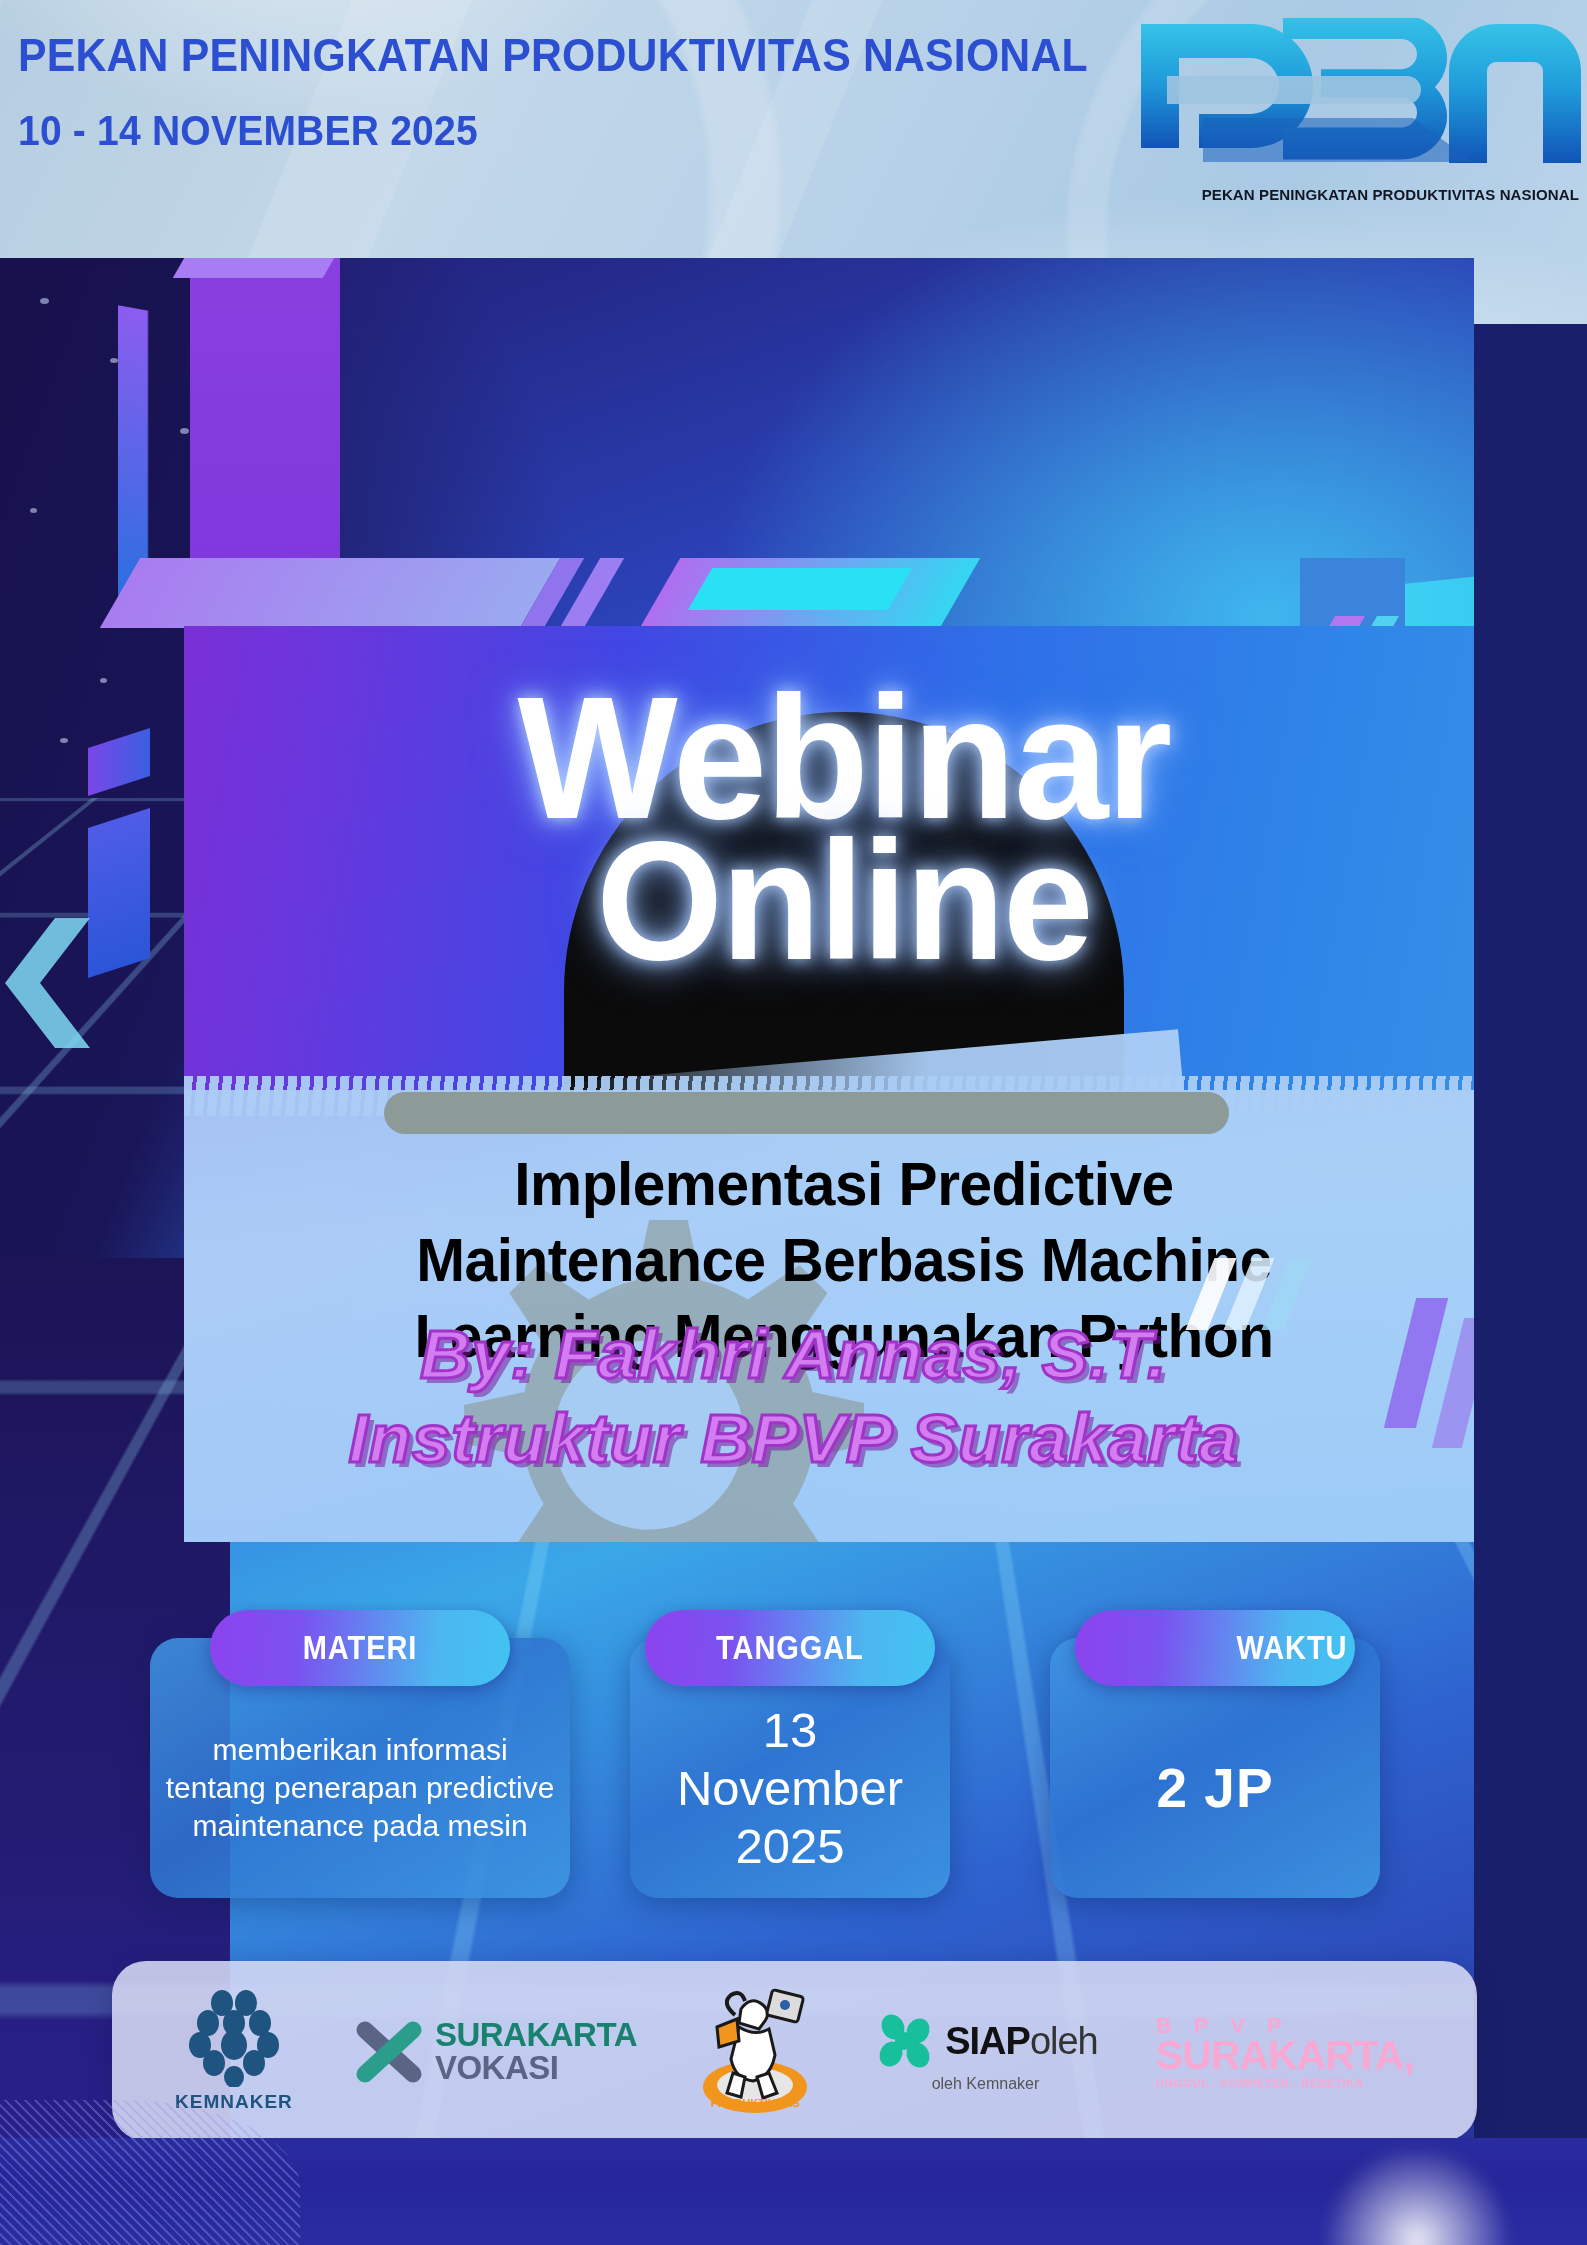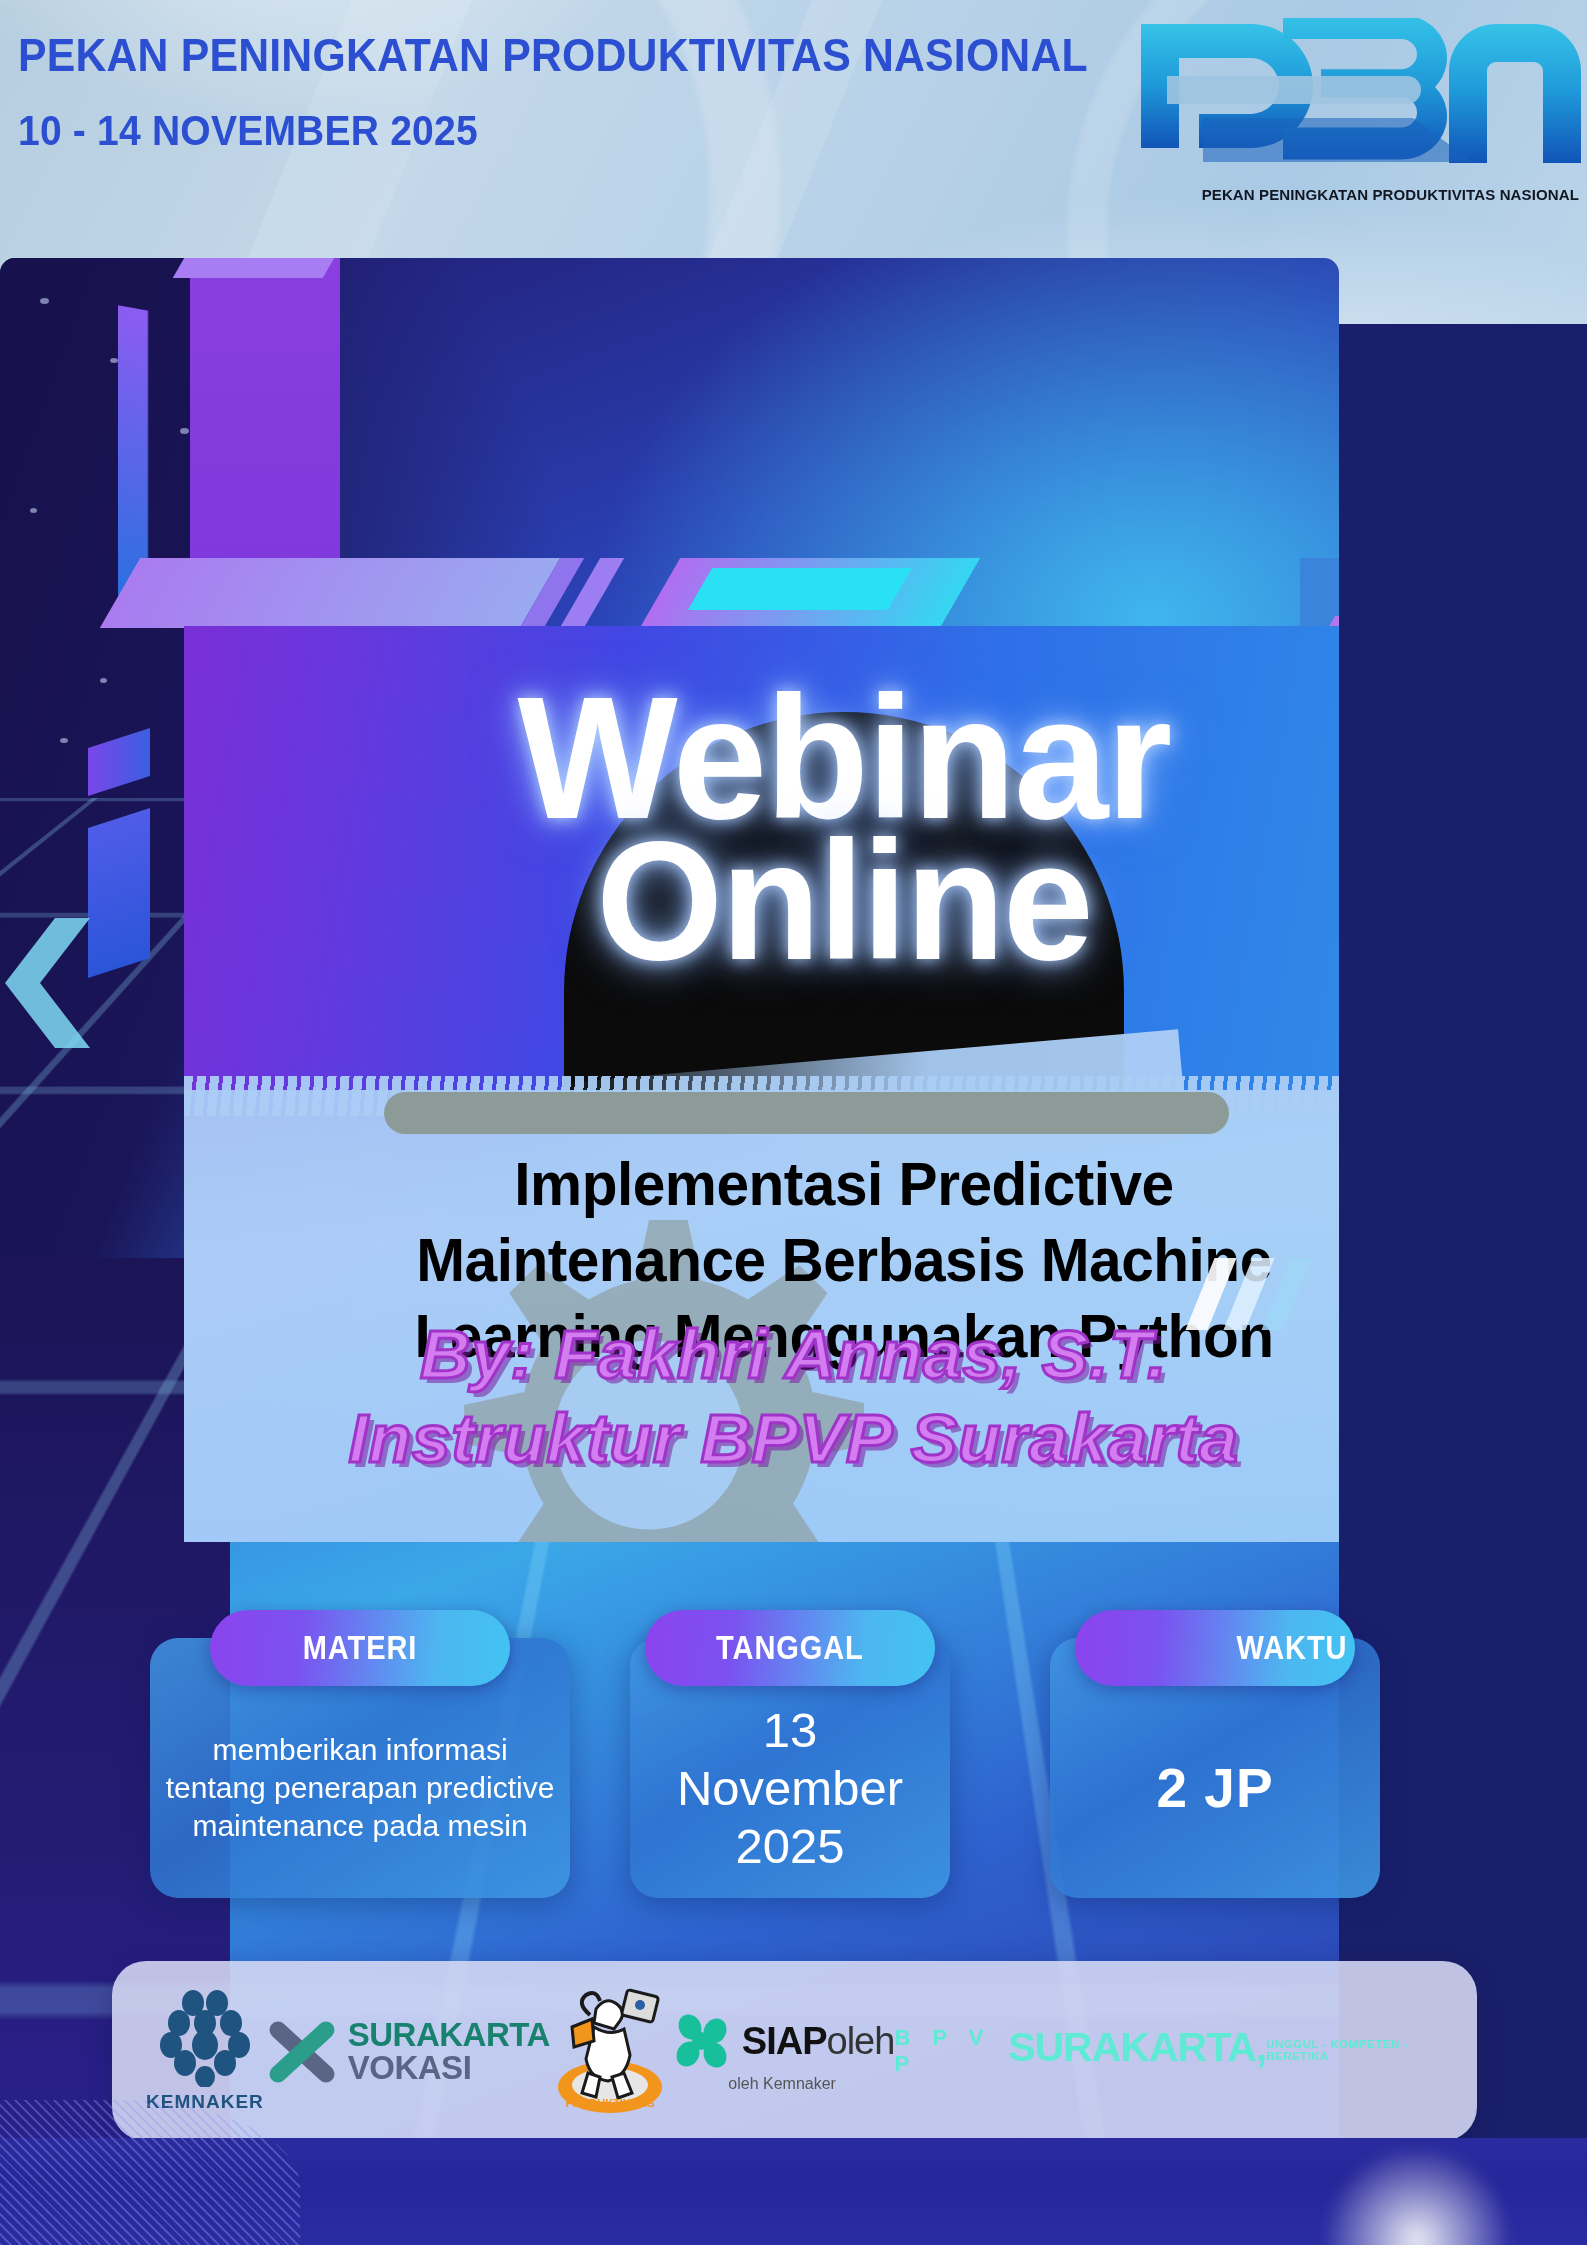--- a/index.html
+++ b/index.html
@@ -69,28 +69,27 @@
   }
   .p3n-sub {
     position:absolute; right:2px; bottom:4px;
     font-size:15.5px; font-weight:bold; color:#111622;
     letter-spacing:.1px; white-space:nowrap;
     transform:scaleX(.97); transform-origin:right center;
   }
 
   
   .body-bg {
-    position:absolute; left:0; top:258px; width:1339px; height:1987px;
+    position:absolute; left:0; top:258px; width:1474px; height:1987px;
     overflow:hidden;
     background:
       radial-gradient(ellipse 620px 480px at 54% 44%, rgba(190,235,255,.55), rgba(0,0,0,0) 62%),
       radial-gradient(ellipse 900px 700px at 86% 18%, #3fb6ee 0%, rgba(40,120,220,0) 62%),
       radial-gradient(ellipse 700px 900px at 8% 20%, #1b1450 0%, rgba(25,20,80,0) 66%),
       linear-gradient(160deg,#201a6d 0%, #2a40b4 22%, #2f6fd8 44%, #3aa7e8 60%, #2e63cf 78%, #2a2fa0 100%);
-    border-radius: 15px;
   }
   .grid-floor {
     position:absolute; left:-200px; top:540px; width:2000px; height:1200px;
     background-image:
       repeating-linear-gradient(to right, rgba(150,225,255,.30) 0 4px, rgba(0,0,0,0) 4px 132px),
       repeating-linear-gradient(to bottom, rgba(150,225,255,.26) 0 4px, rgba(0,0,0,0) 4px 120px);
     transform:perspective(900px) rotateX(58deg) scale(1.5);
     transform-origin:50% 0%;
     opacity:.85;
   }
@@ -255,21 +254,21 @@
   .pv-text { display:flex; flex-direction:column; line-height:1; margin-left:6px; }
   .pv-a { color:#18826f; font-weight:bold; font-size:33px; letter-spacing:-.5px; }
   .pv-b { color:#5a6484; font-weight:bold; font-size:33px; letter-spacing:-.5px; }
 
   .siap-wrap { display:flex; flex-direction:column; align-items:center; }
   .siap-row { display:flex; align-items:center; }
   .siap-bold { color:#111111; font-weight:bold; font-size:38px; letter-spacing:-1px; }
   .siap-light { color:#333333; font-weight:normal; font-size:38px; letter-spacing:-1px; }
   .siap-sub { color:#555555; font-size:16px; margin-top:2px; }
 
-  .bpvp-wrap { display:flex; flex-direction:row; align-items:center; color:#5eead4; }
+  .bpvp-wrap { display:flex; flex-direction:column; align-items:flex-start; color:#f9a8d4; }
   .bpvp-top { font-size:22px; font-weight:bold; letter-spacing:8px; }
   .bpvp-mid { font-size:41px; font-weight:bold; letter-spacing:-1px; margin-top:-7px; }
   .bpvp-sub { font-size:11.5px; font-weight:bold; letter-spacing:.5px; margin-top:-2px; }
 
   .bottom-fill {
     position:absolute; left:0; top:2138px; width:1587px; height:107px;
     background:linear-gradient(180deg,#2a2b9e 0%, #26269a 40%, #2a2ca2 100%);
   }
   .bottom-flare {
     position:absolute; right:40px; top:2150px; width:260px; height:180px;

